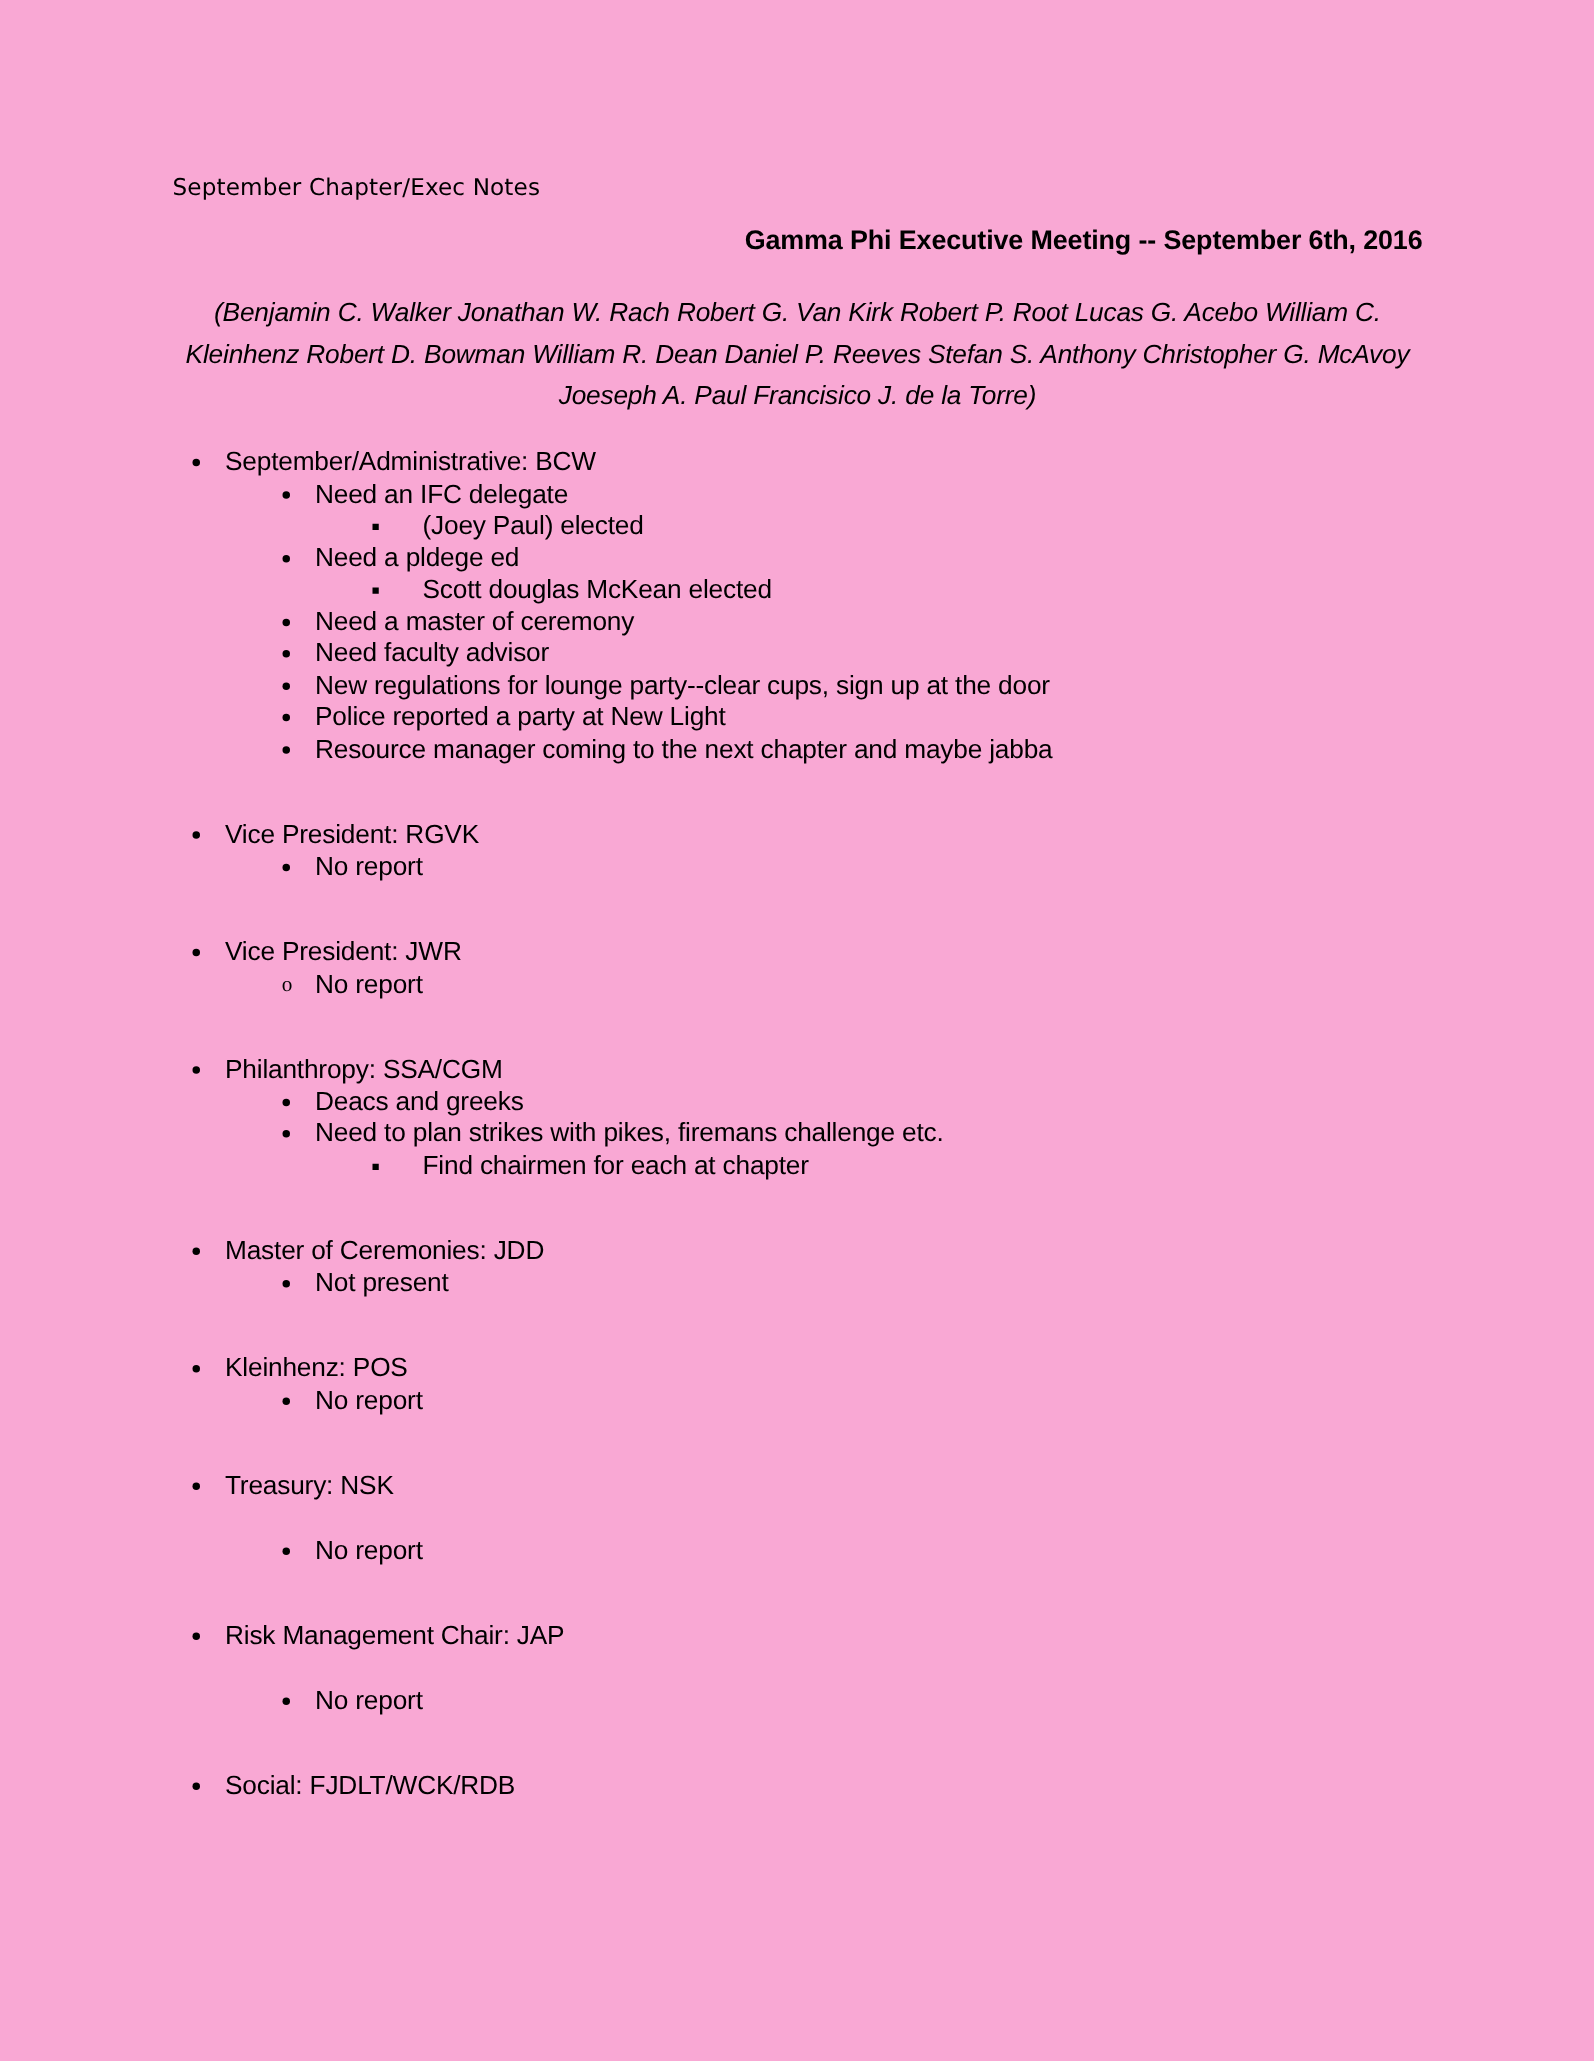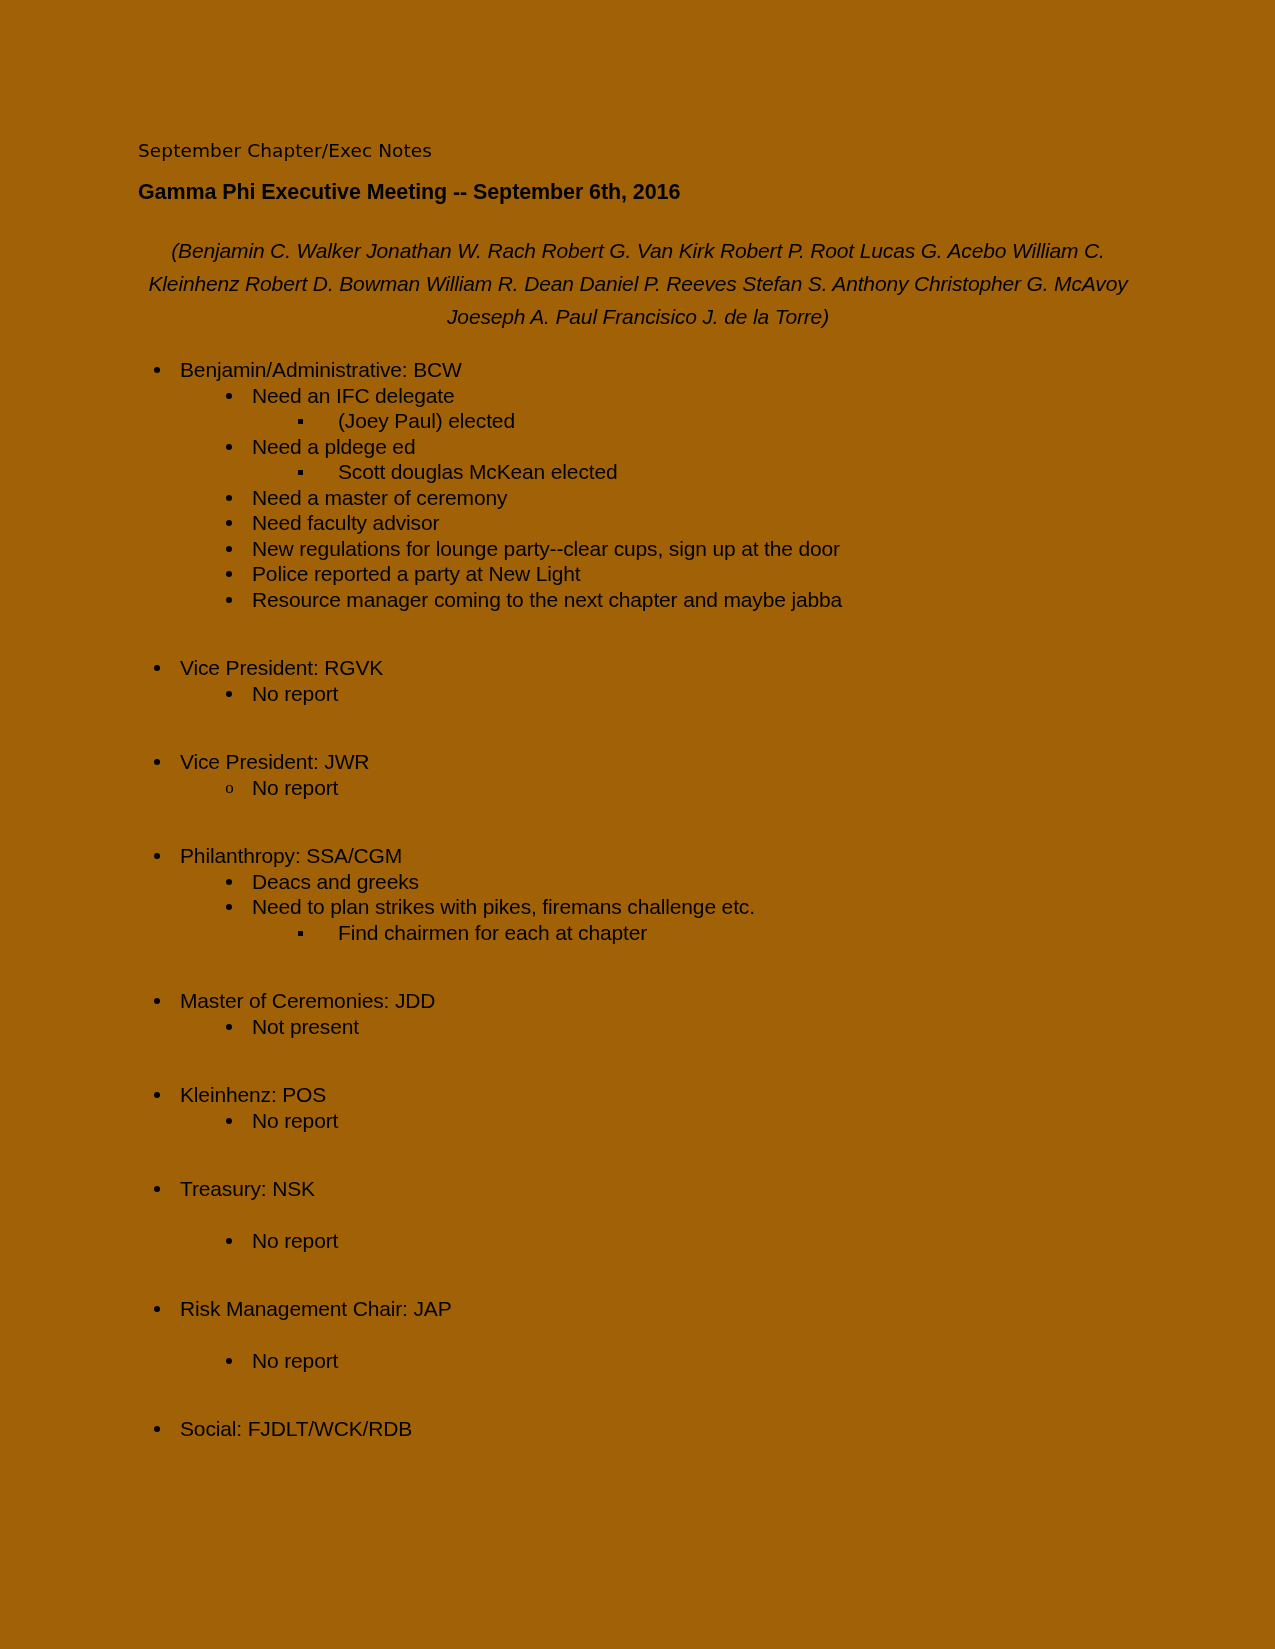--- a/index.html
+++ b/index.html
@@ -15,21 +15,21 @@
     color: #000000;
     -webkit-font-smoothing: antialiased;
   }
 
   .page {
     position: absolute;
     left: 0;
     top: 0;
     width: 1275px;
     height: 1649px;
-    background: #a16207;
+    background: #f9a8d4;
     overflow: hidden;
   }
 
   .content {
     position: absolute;
     left: 138px;
     top: 138px;
     width: 1000px;
   }
 
@@ -38,21 +38,21 @@
     font-family: "DejaVu Sans", sans-serif;
     font-size: 18.5px;
     line-height: 26px;
     letter-spacing: 0.1px;
     color: #000;
     margin: 0 0 14px 0;
   }
 
   
   .doc-title {
-    text-align: left;
+    text-align: right;
     font-family: "Liberation Sans", sans-serif;
     font-weight: bold;
     font-size: 21.5px;
     line-height: 28px;
     margin: 0 0 28px 0;
     letter-spacing: -0.1px;
   }
 
   
   .roster {
@@ -133,21 +133,21 @@
 <div class="page">
   <div class="content">
 
     <div class="doc-header">September Chapter/Exec Notes</div>
 
     <div class="doc-title">Gamma Phi Executive Meeting -- September 6th, 2016</div>
 
     <div class="roster">(Benjamin C. Walker Jonathan W. Rach Robert G. Van Kirk Robert P. Root Lucas G. Acebo William C. Kleinhenz Robert D. Bowman William R. Dean Daniel P. Reeves Stefan S. Anthony Christopher G. McAvoy Joeseph A. Paul Francisico J. de la Torre)</div>
 
     <ul class="lvl1" id="outline">
-        <li class="b-disc sec first"><span class="bullet"></span><span class="text">Benjamin/Administrative: BCW</span><ul class="lvl2">
+        <li class="b-disc sec first"><span class="bullet"></span><span class="text">September/Administrative: BCW</span><ul class="lvl2">
             <li class="b-disc"><span class="bullet"></span><span class="text">Need an IFC delegate</span><ul class="lvl3">
                 <li class="b-square"><span class="bullet"></span><span class="text">(Joey Paul) elected</span></li>
               </ul></li>
             <li class="b-disc"><span class="bullet"></span><span class="text">Need a pldege ed</span><ul class="lvl3">
                 <li class="b-square"><span class="bullet"></span><span class="text">Scott douglas McKean elected</span></li>
               </ul></li>
             <li class="b-disc"><span class="bullet"></span><span class="text">Need a master of ceremony</span></li>
             <li class="b-disc"><span class="bullet"></span><span class="text">Need faculty advisor</span></li>
             <li class="b-disc"><span class="bullet"></span><span class="text">New regulations for lounge party--clear cups, sign up at the door</span></li>
             <li class="b-disc"><span class="bullet"></span><span class="text">Police reported a party at New Light</span></li>

